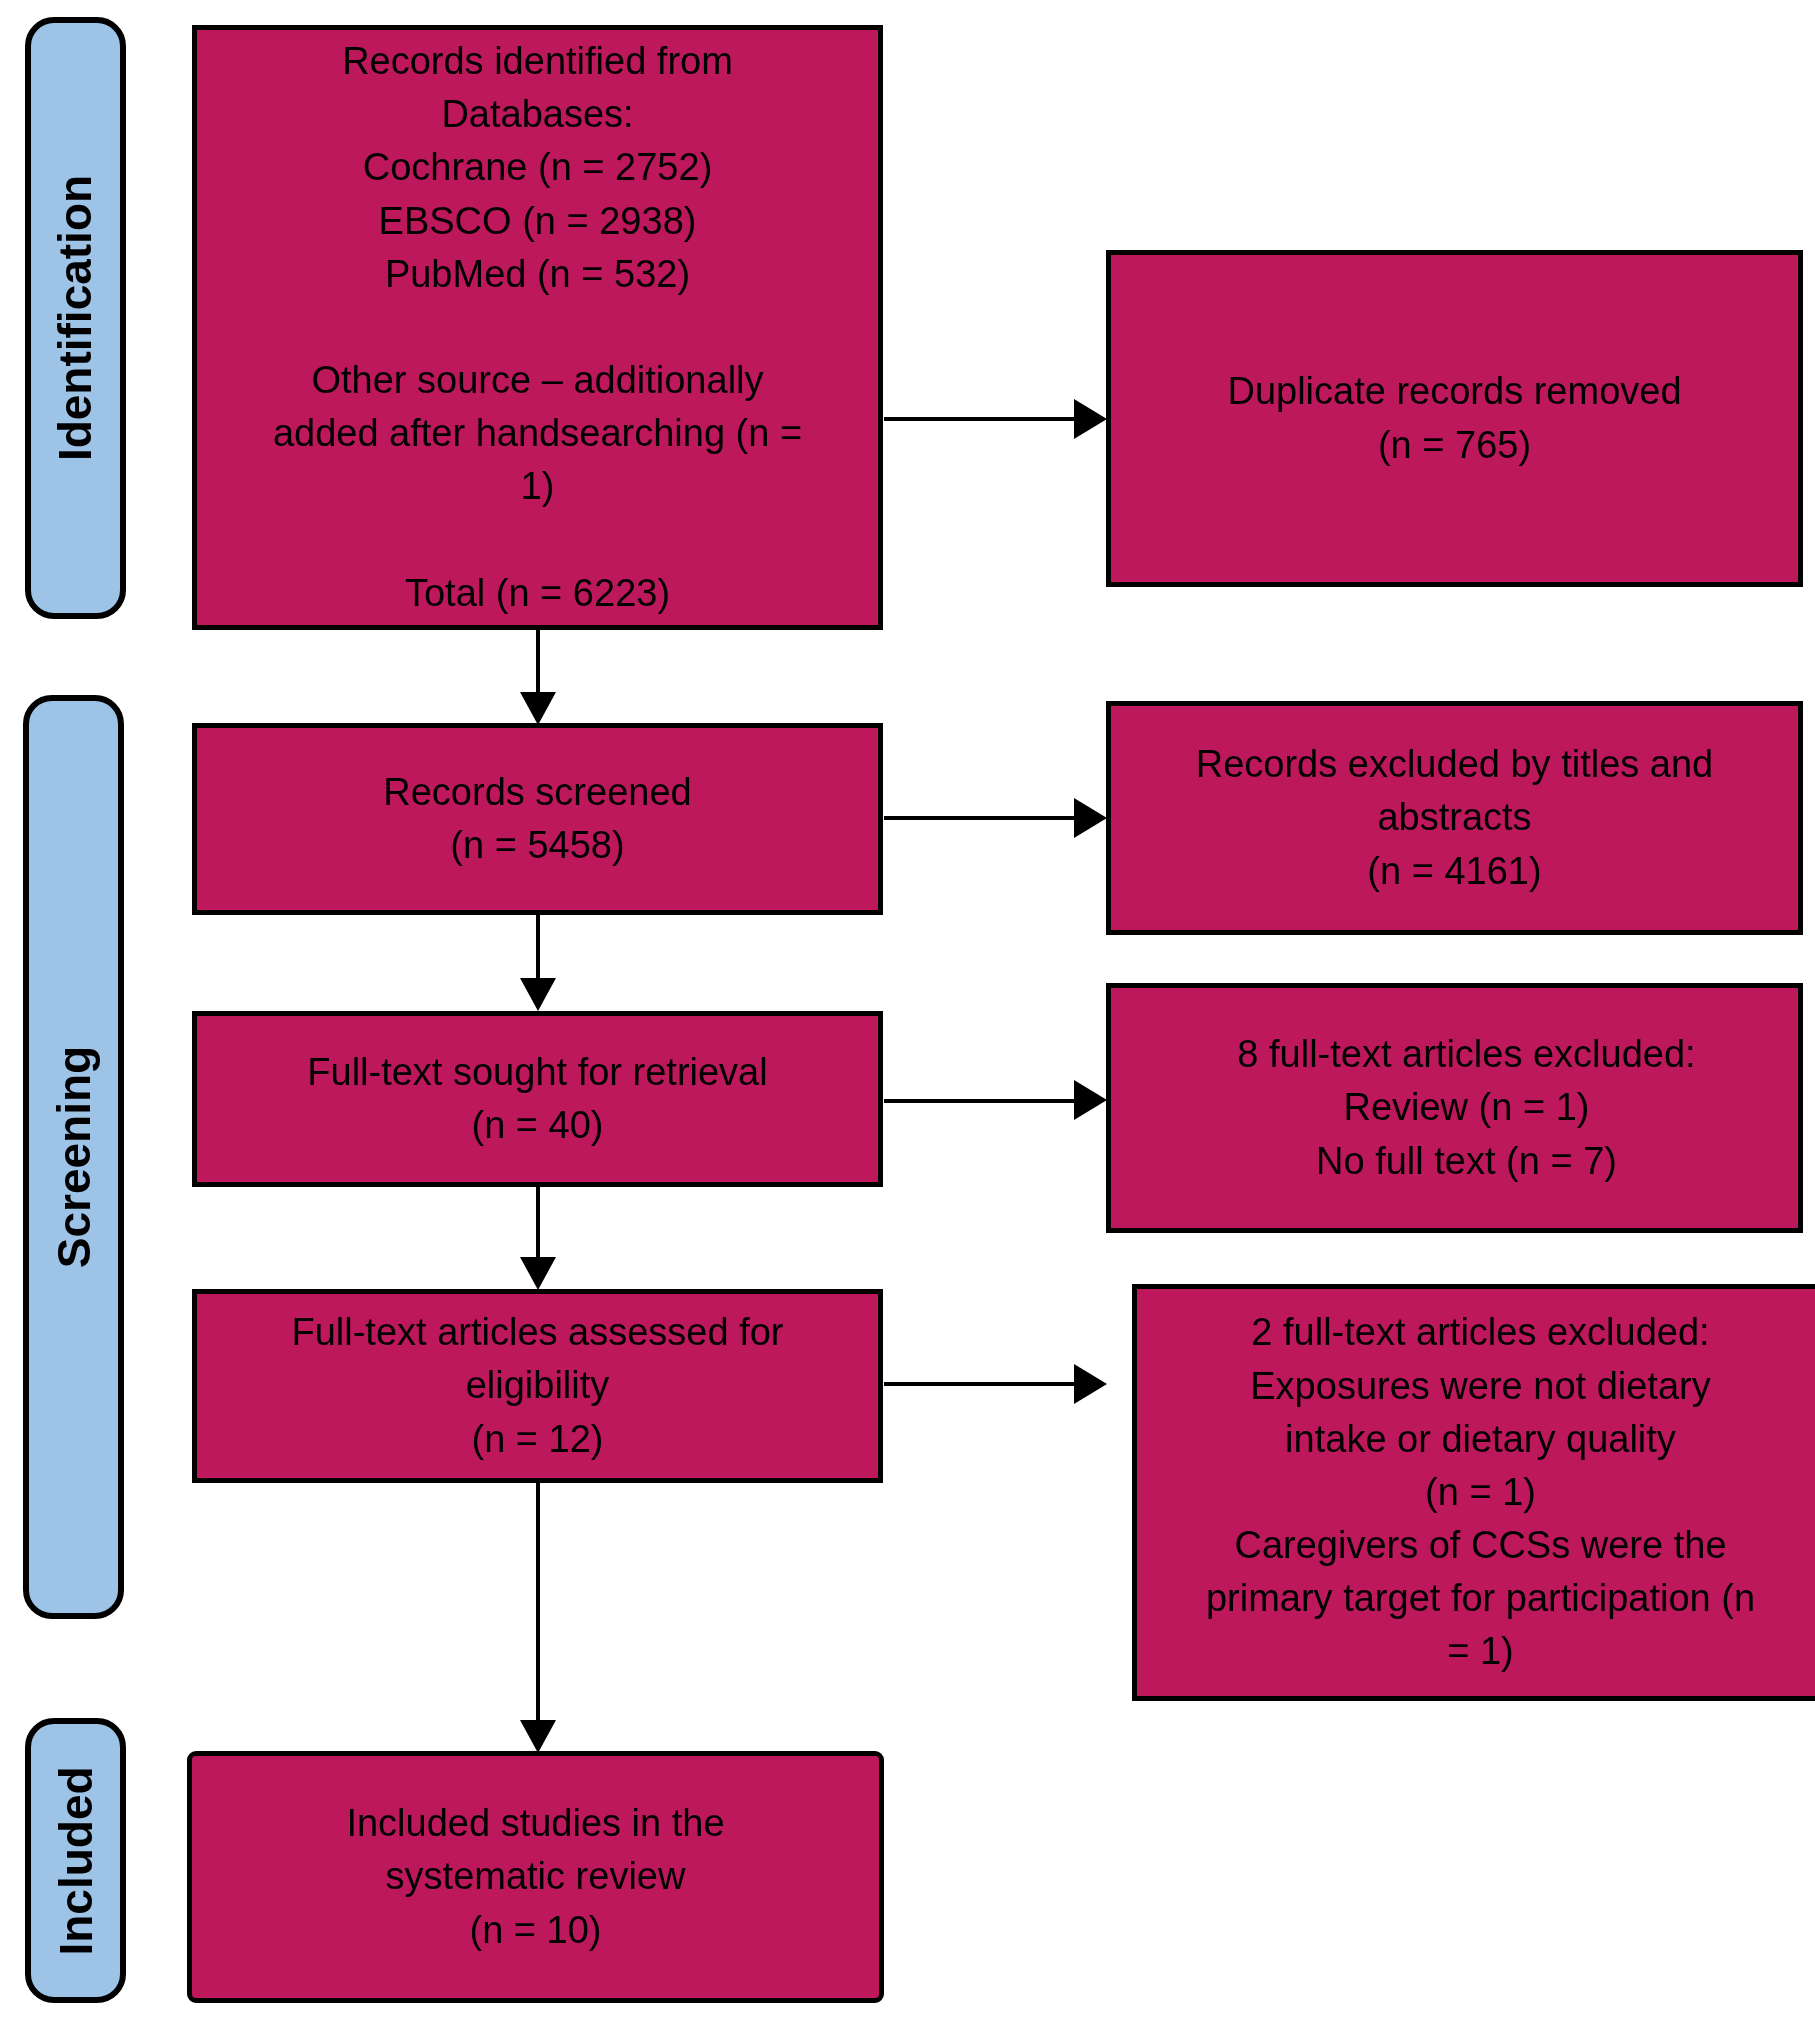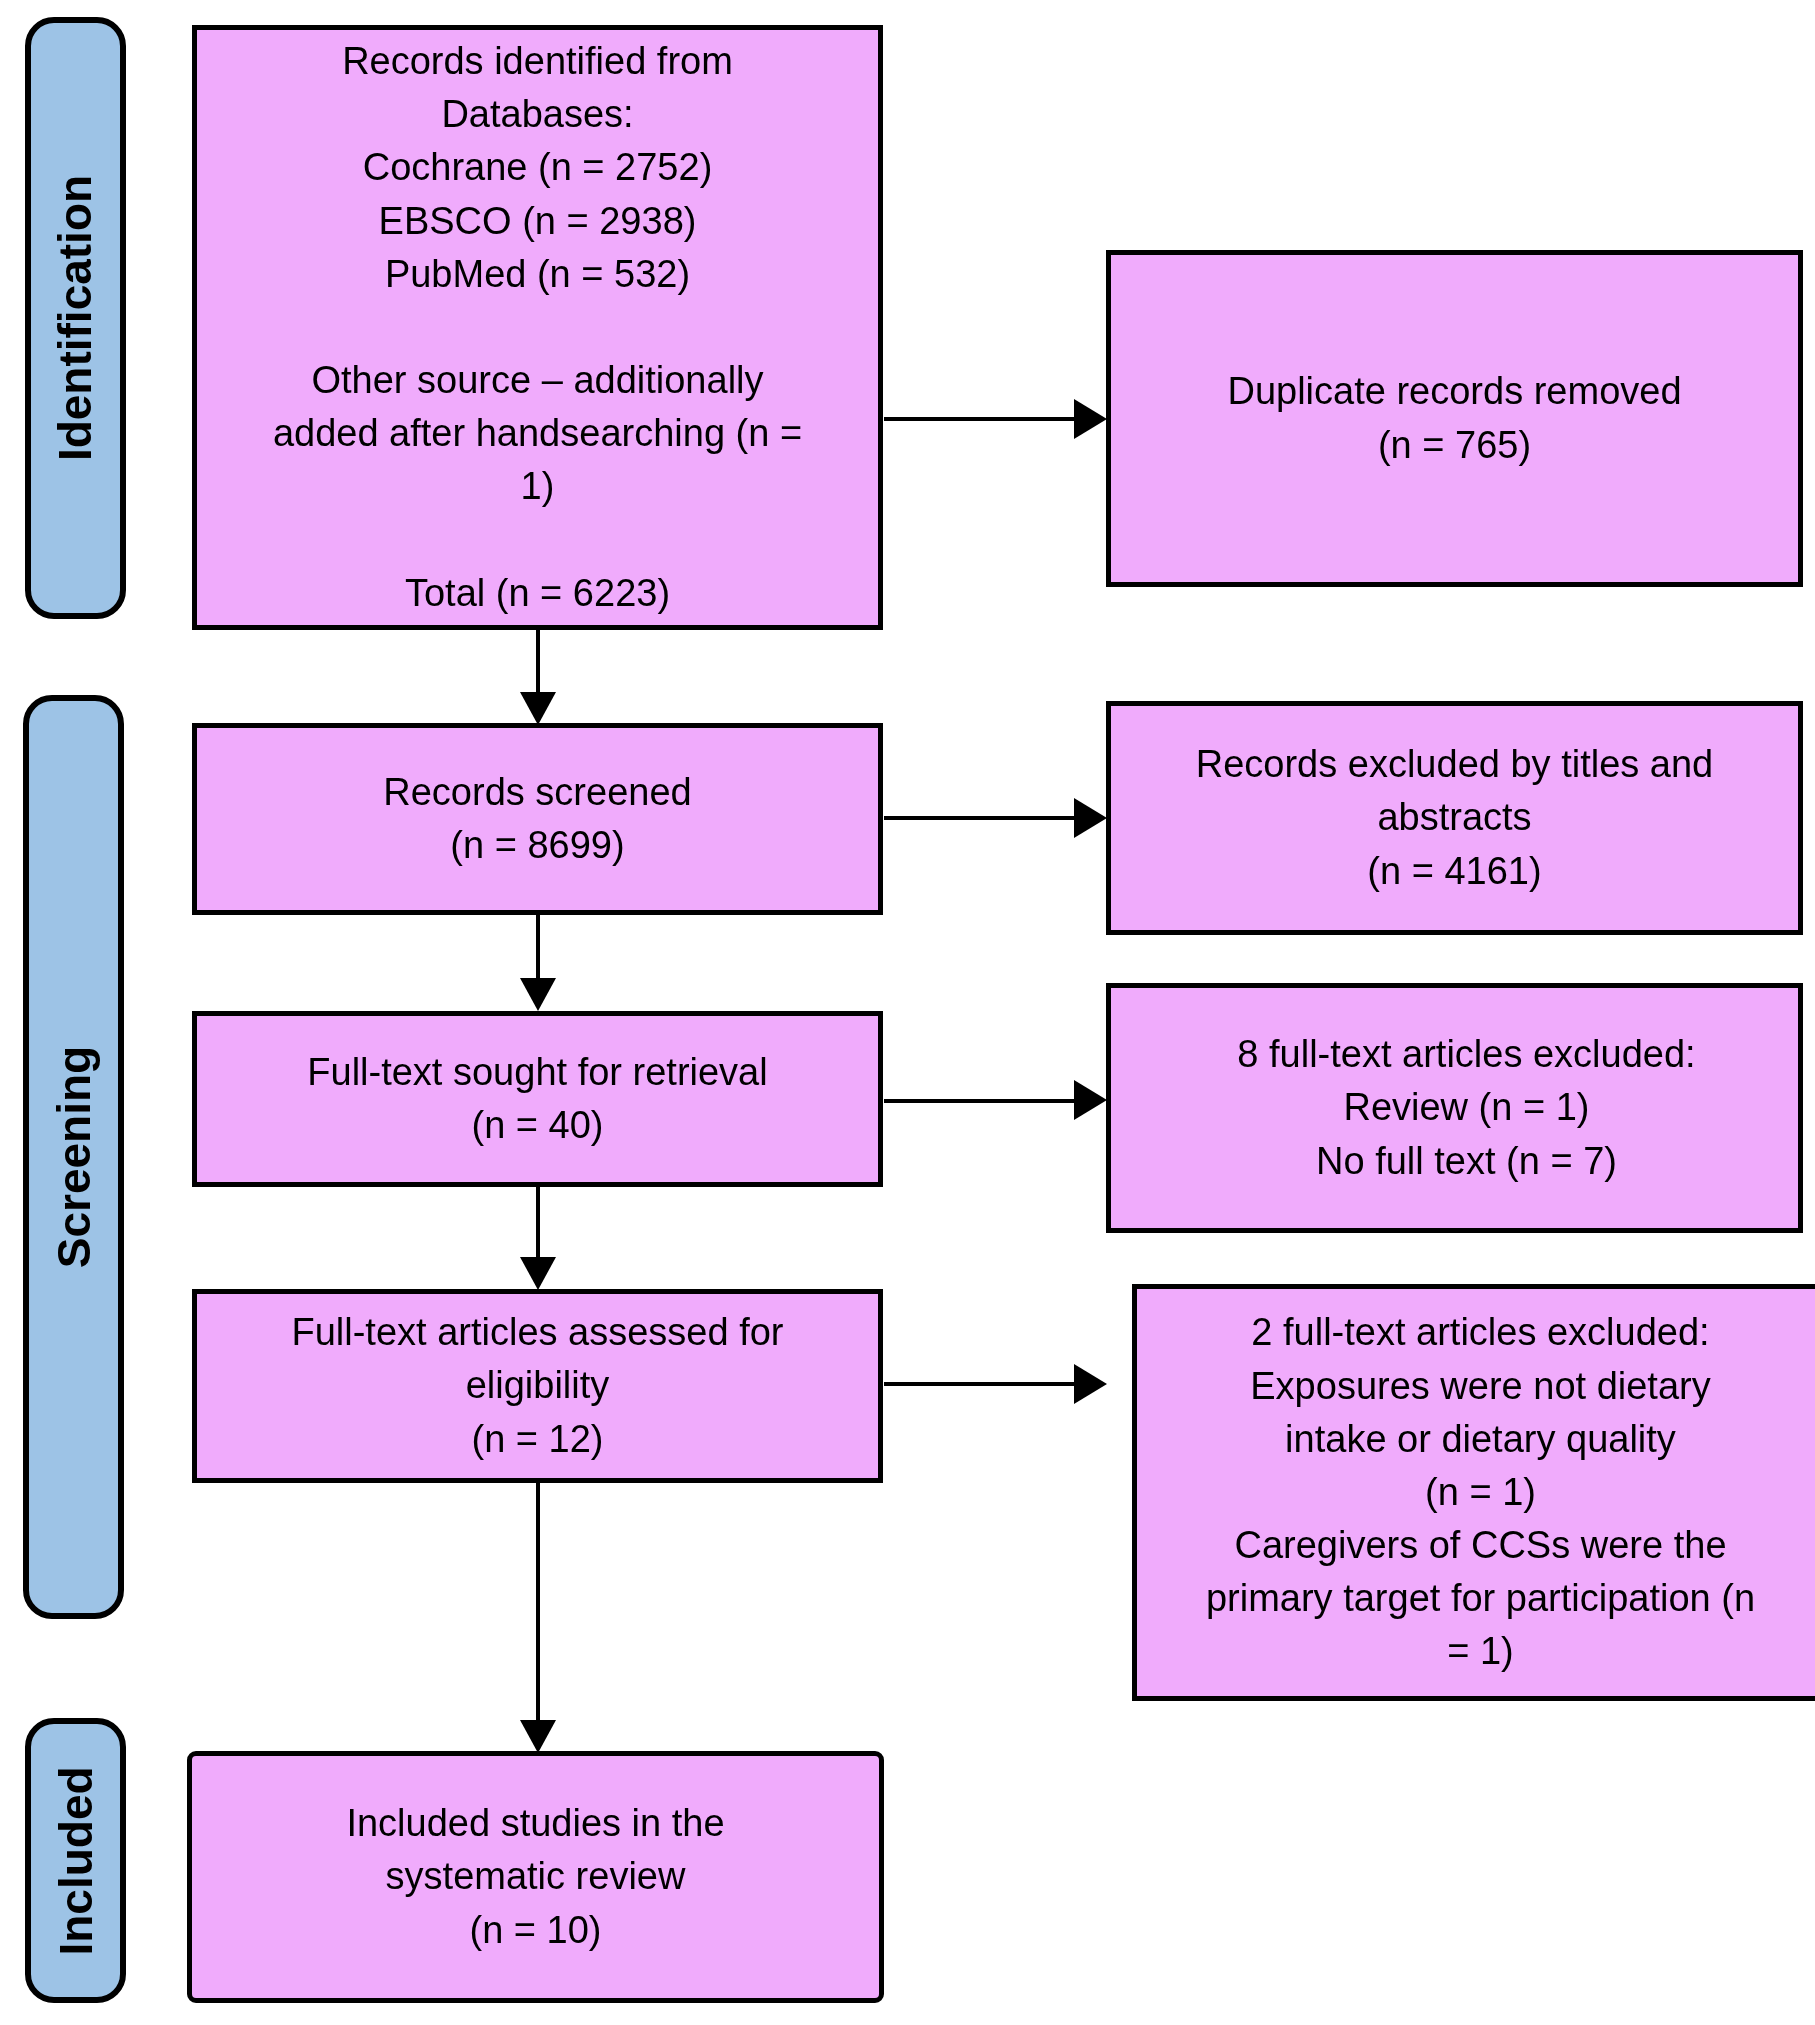--- a/index.html
+++ b/index.html
@@ -22,21 +22,21 @@
     transform:rotate(-90deg); white-space:nowrap;
     font-weight:bold; font-size:46px; line-height:1;
   }
   #stage-identification { left:25px;  top:16.7px;   width:101px; height:602px; }
   #stage-screening      { left:23.4px;  top:695px; width:101px; height:924px; }
   #stage-included       { left:25px;  top:1718px; width:101px; height:285px;  }
 
   
   .box {
     position:absolute; box-sizing:border-box;
-    background:#f0abfc; border:5.6px solid #000;
+    background:#be185d; border:5.6px solid #000;
     display:flex; align-items:center; justify-content:center;
     text-align:center;
   }
   .box-text { white-space:pre-line; font-size:38px; line-height:1.4; }
   #box-identified      { left:192px;  top:25px;   width:691px; height:605px; }
   #box-duplicates      { left:1106px; top:250px;  width:697px; height:337px;  }
   #box-screened        { left:192px;  top:723px; width:691px; height:192px;  }
   #box-excluded-titles { left:1106px; top:701px; width:697px; height:234px;  }
   #box-sought          { left:192px;  top:1011px; width:691px; height:176px;  }
   #box-excluded-8      { left:1106px; top:983px; width:697px; height:250px;padding-left:24px;  }
@@ -99,21 +99,21 @@
 1)
 
 Total (n = 6223)</div>
   </div>
   <div class="box" id="box-duplicates">
     <div class="box-text">Duplicate records removed
 (n = 765)</div>
   </div>
   <div class="box" id="box-screened">
     <div class="box-text">Records screened
-(n = 8699)</div>
+(n = 5458)</div>
   </div>
   <div class="box" id="box-excluded-titles">
     <div class="box-text">Records excluded by titles and
 abstracts
 (n = 4161)</div>
   </div>
   <div class="box" id="box-sought">
     <div class="box-text">Full-text sought for retrieval
 (n = 40)</div>
   </div>

